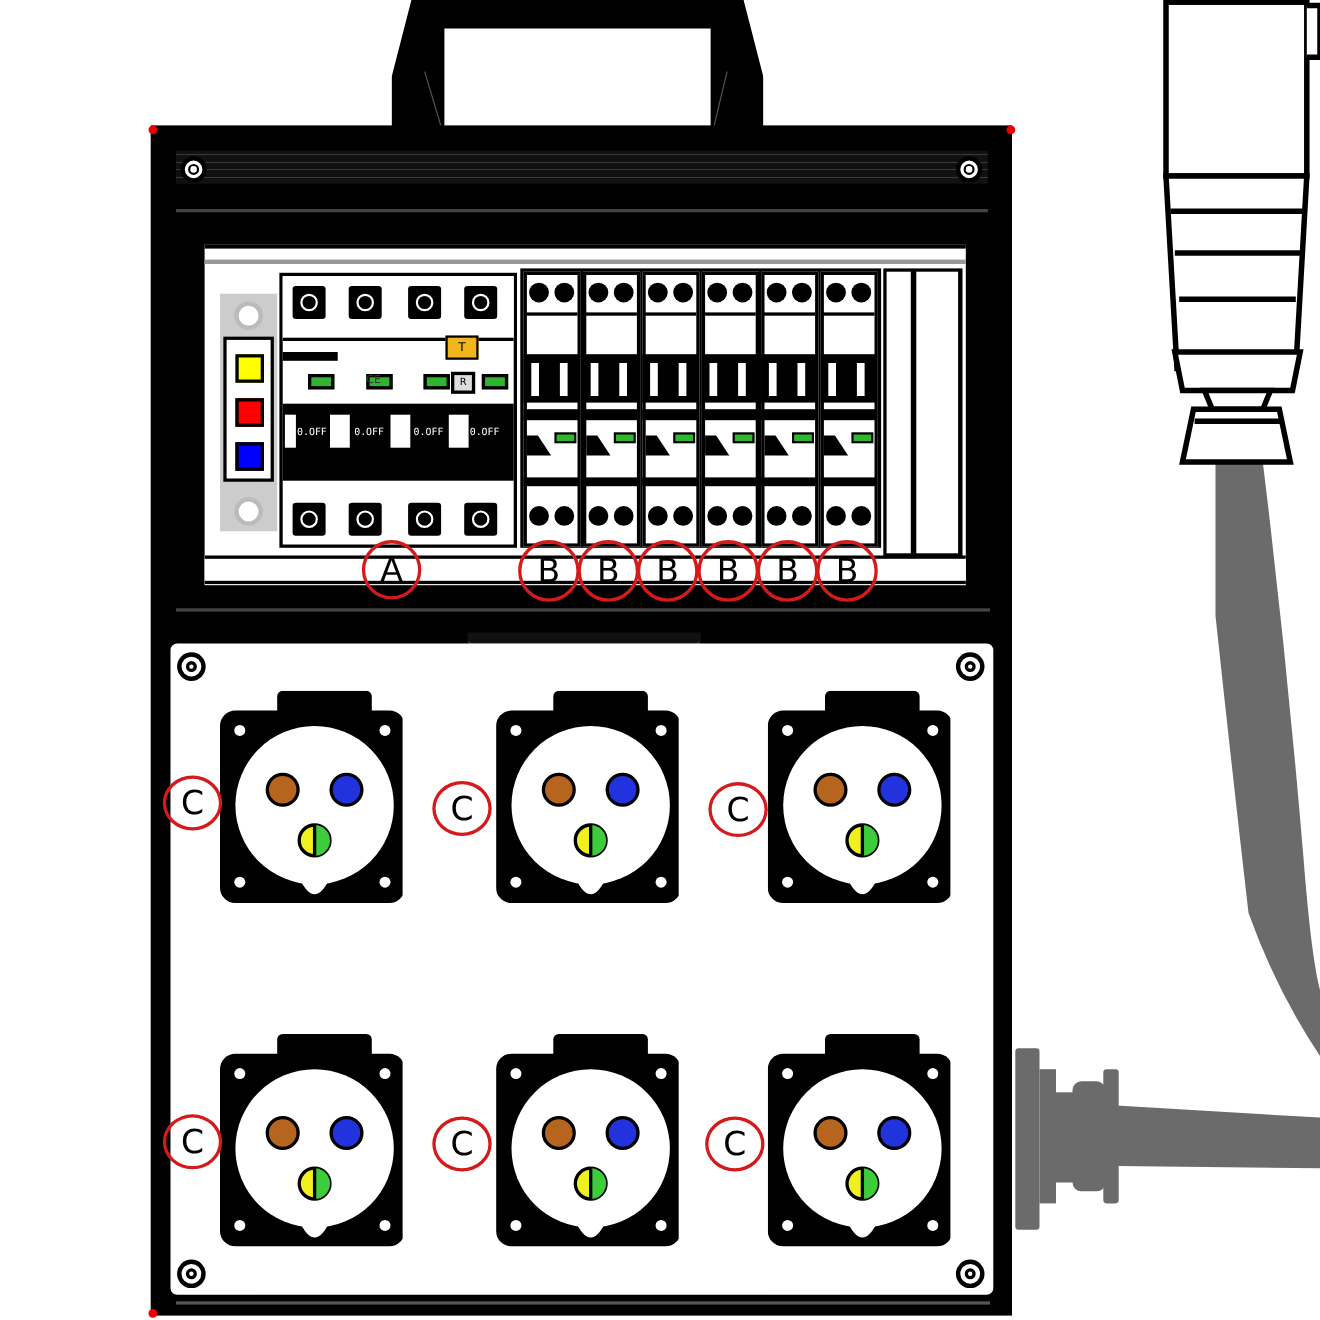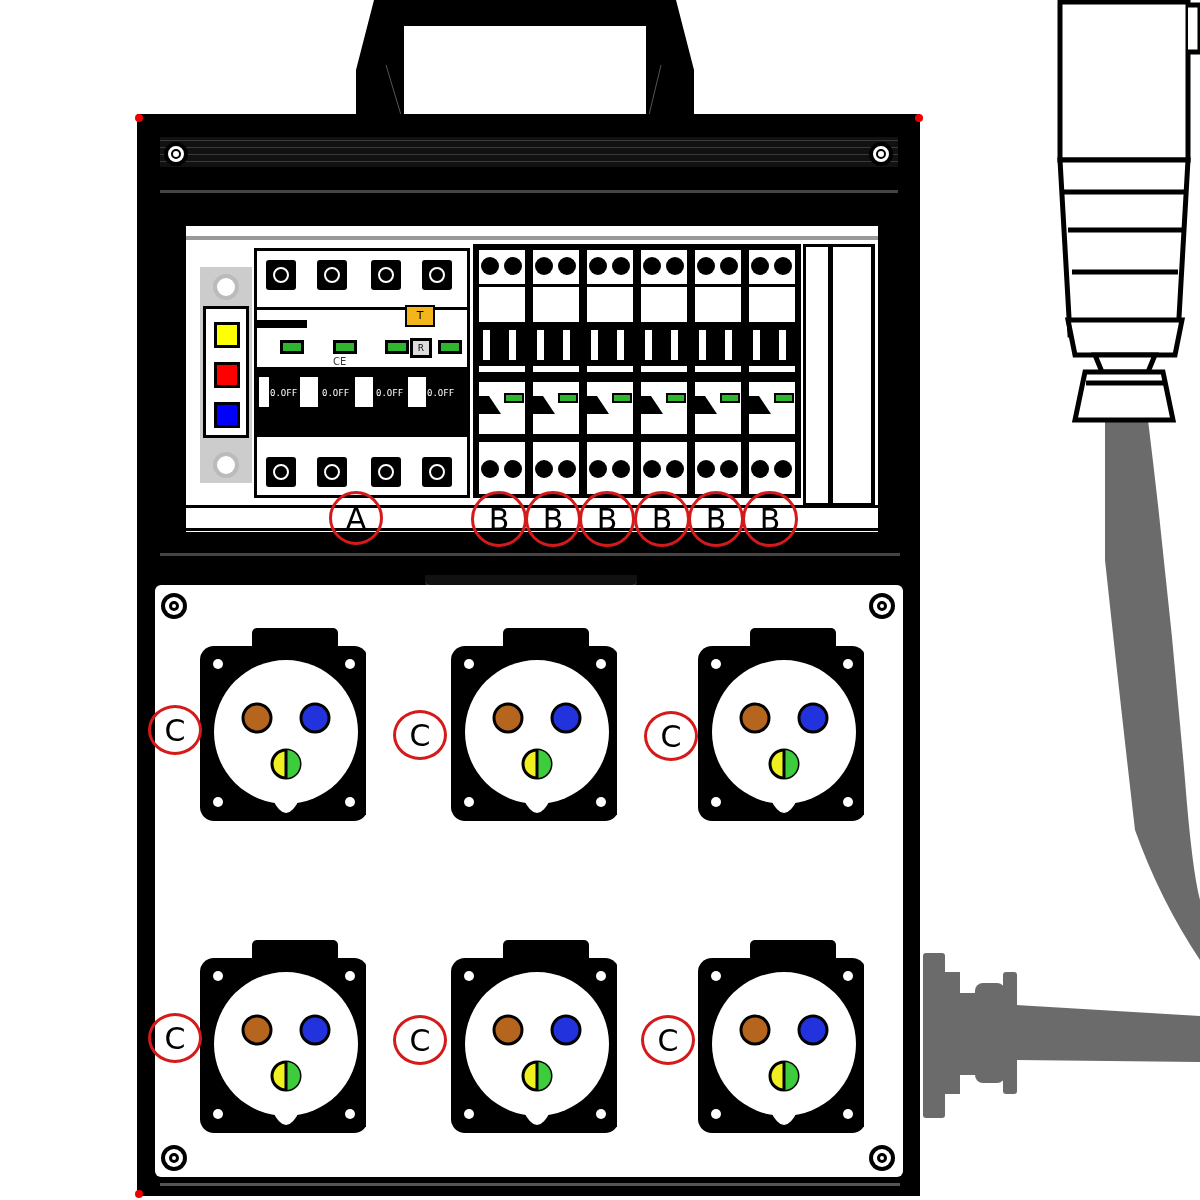--- a/index.html
+++ b/index.html
@@ -78,21 +78,21 @@
 <div class="abs term" style="left:317px;top:260px;"></div>
 <div class="abs term" style="left:371px;top:260px;"></div>
 <div class="abs term" style="left:422px;top:260px;"></div>
 <div class="abs" style="left:405px;top:305px;width:26px;height:18px;background:#f2b51c;border:2px solid #000;font-size:11px;text-align:center;line-height:18px;">T</div>
 <div class="abs" style="left:257px;top:320px;width:50px;height:8px;background:#000;"></div>
 <div class="abs led" style="left:280px;top:340px;"></div>
 <div class="abs led" style="left:333px;top:340px;"></div>
 <div class="abs led" style="left:385px;top:340px;"></div>
 <div class="abs" style="left:410px;top:338px;width:16px;height:14px;background:#ddd;border:3px solid #000;font-size:9px;text-align:center;line-height:14px;">R</div>
 <div class="abs led" style="left:438px;top:340px;"></div>
-<div class="abs" style="left:333px;top:356px;font-size:10px;color:#333;text-align:right;">CE</div>
+<div class="abs" style="left:333px;top:340px;font-size:10px;color:#333;text-align:right;">CE</div>
 <div class="abs" style="left:257px;top:367px;width:210px;height:70px;background:#000;"></div>
 <div class="abs" style="left:259px;top:377px;width:10px;height:30px;background:#fff;"></div>
 <div class="abs" style="left:300px;top:377px;width:18px;height:30px;background:#fff;"></div>
 <div class="abs" style="left:355px;top:377px;width:18px;height:30px;background:#fff;"></div>
 <div class="abs" style="left:408px;top:377px;width:18px;height:30px;background:#fff;"></div>
 <div class="abs off-label" style="left:270px;top:388px;">0.OFF</div>
 <div class="abs off-label" style="left:322px;top:388px;">0.OFF</div>
 <div class="abs off-label" style="left:376px;top:388px;">0.OFF</div>
 <div class="abs off-label" style="left:427px;top:388px;">0.OFF</div>
 <div class="abs term" style="left:266px;top:457px;"></div>

